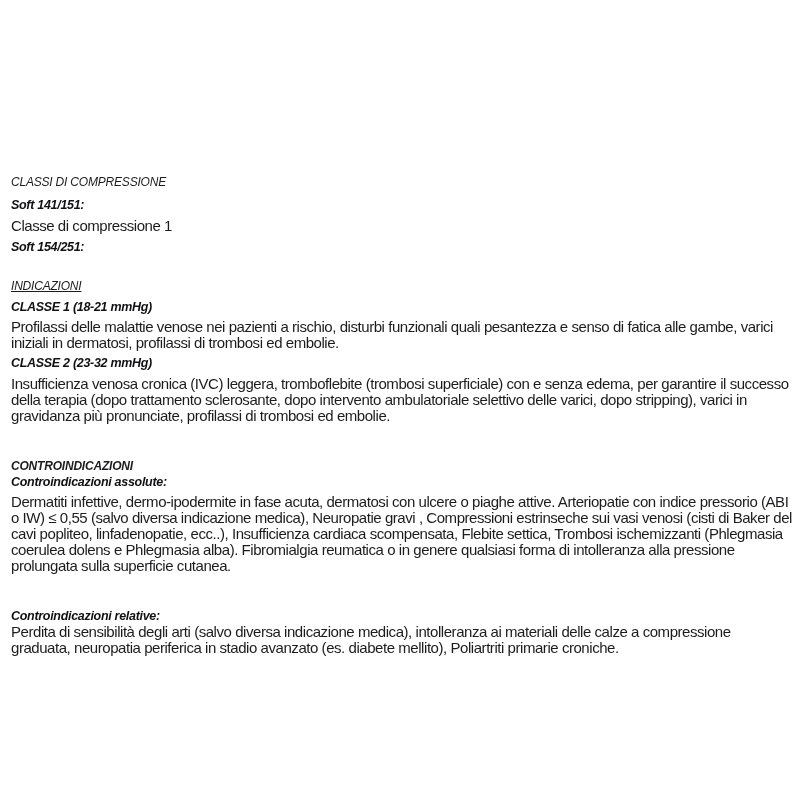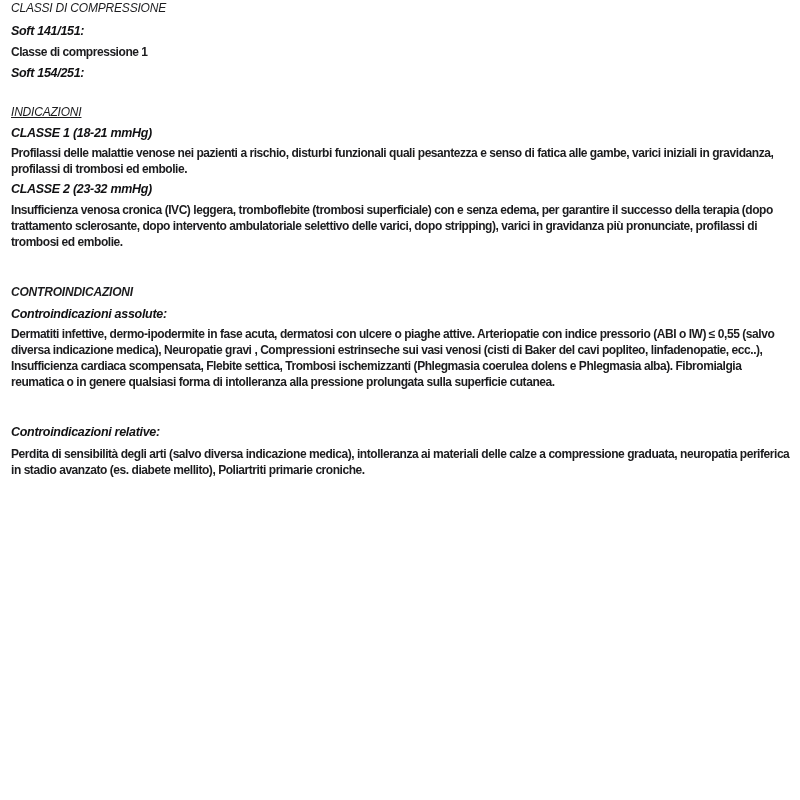--- a/index.html
+++ b/index.html
@@ -26,30 +26,30 @@
   }
   .label {
     font-size: 12.5px;
     font-weight: 700;
     letter-spacing: -0.3px;
     line-height: 16px;
     color: #111113;
     font-style: italic;
   }
   .para {
-    font-size: 12px;
-    font-weight: 700;
+    font-size: 15px;
+    font-weight: 400;
     letter-spacing: -0.45px;
     line-height: 16px;
     color: #1c1c1e;
   }
-  .mt-first { }
+  .mt-first { margin-top: 174px; }
   .mt-4  { margin-top: 4px; }
   .mt-5  { margin-top: 5px; }
-  .mt-6  { margin-top: 6px; }
+  .mt-6  { }
   .mt-7  { margin-top: 7px; }
   .mt-19 { margin-top: 34px; }
   .mt-22 { margin-top: 34px; font-weight: bold; }
   .mt-23 { margin-top: 23px; text-decoration: underline; }
 </style>
 </head>
 <body>
 
 <div class="doc">
 
@@ -59,21 +59,21 @@
 
   <p class="para mt-5">Classe di compressione 1</p>
 
   <p class="label mt-5">Soft 154/251:</p>
 
 
   <h2 class="sec-heading mt-23">INDICAZIONI</h2>
 
   <p class="label mt-5">CLASSE 1 (18-21 mmHg)</p>
 
-  <p class="para mt-4">Profilassi delle malattie venose nei pazienti a rischio, disturbi funzionali quali pesantezza e senso di fatica alle gambe, varici iniziali in gravidanza, profilassi di trombosi ed embolie.</p>
+  <p class="para mt-4">Profilassi delle malattie venose nei pazienti a rischio, disturbi funzionali quali pesantezza e senso di fatica alle gambe, varici iniziali in dermatosi, profilassi di trombosi ed embolie.</p>
 
   <p class="label mt-4">CLASSE 2 (23-32 mmHg)</p>
 
   <p class="para mt-5">Insufficienza venosa cronica (IVC) leggera, tromboflebite (trombosi superficiale) con e senza edema, per garantire il successo della terapia (dopo trattamento sclerosante, dopo intervento ambulatoriale selettivo delle varici, dopo stripping), varici in gravidanza più pronunciate, profilassi di trombosi ed embolie.</p>
 
   <h2 class="sec-heading mt-22">CONTROINDICAZIONI</h2>
 
   <p class="label mt-6">Controindicazioni assolute:</p>
 
   <p class="para mt-4">Dermatiti infettive, dermo-ipodermite in fase acuta, dermatosi con ulcere o piaghe attive. Arteriopatie con indice pressorio (ABI o IW) ≤ 0,55 (salvo diversa indicazione medica), Neuropatie gravi , Compressioni estrinseche sui vasi venosi (cisti di Baker del cavi popliteo, linfadenopatie, ecc..), Insufficienza cardiaca scompensata, Flebite settica, Trombosi ischemizzanti (Phlegmasia coerulea dolens e Phlegmasia alba). Fibromialgia reumatica o in genere qualsiasi forma di intolleranza alla pressione prolungata sulla superficie cutanea.</p>

